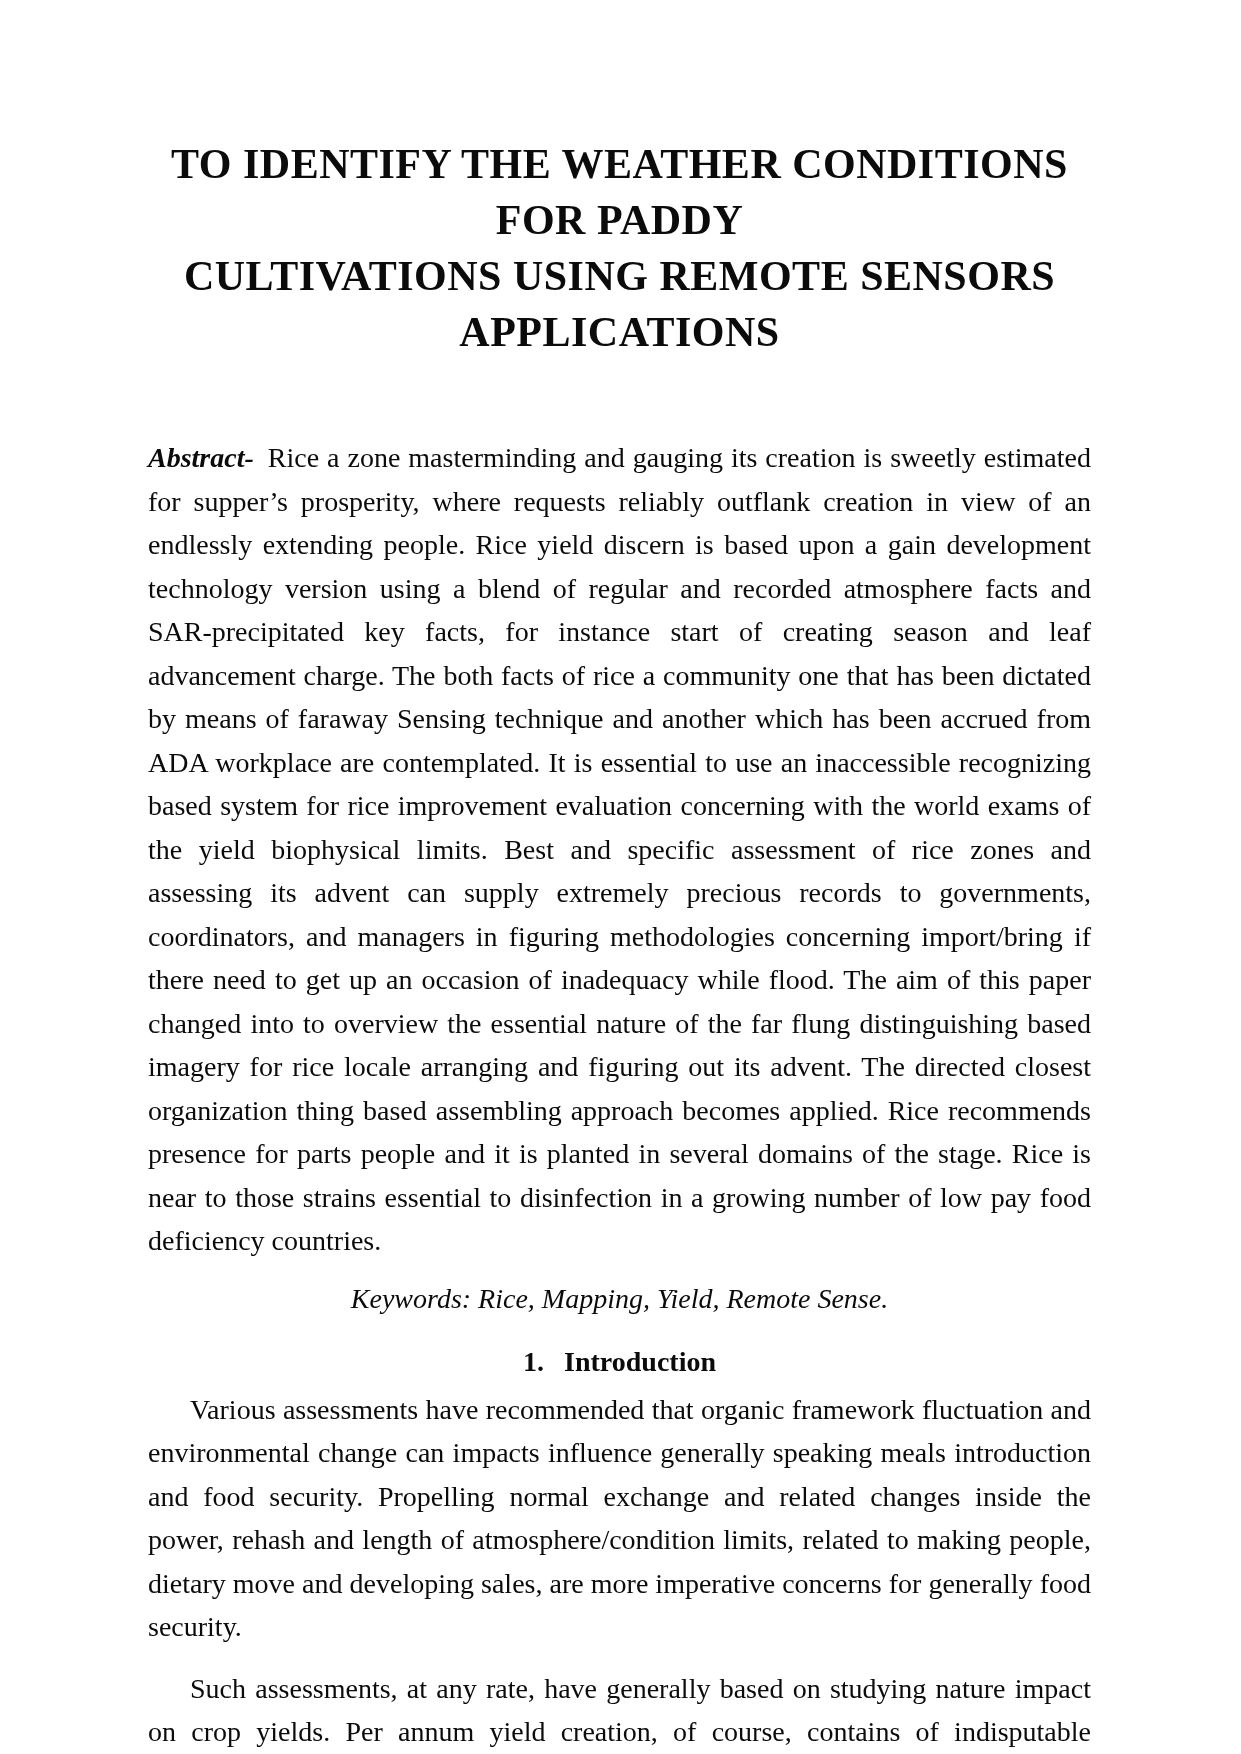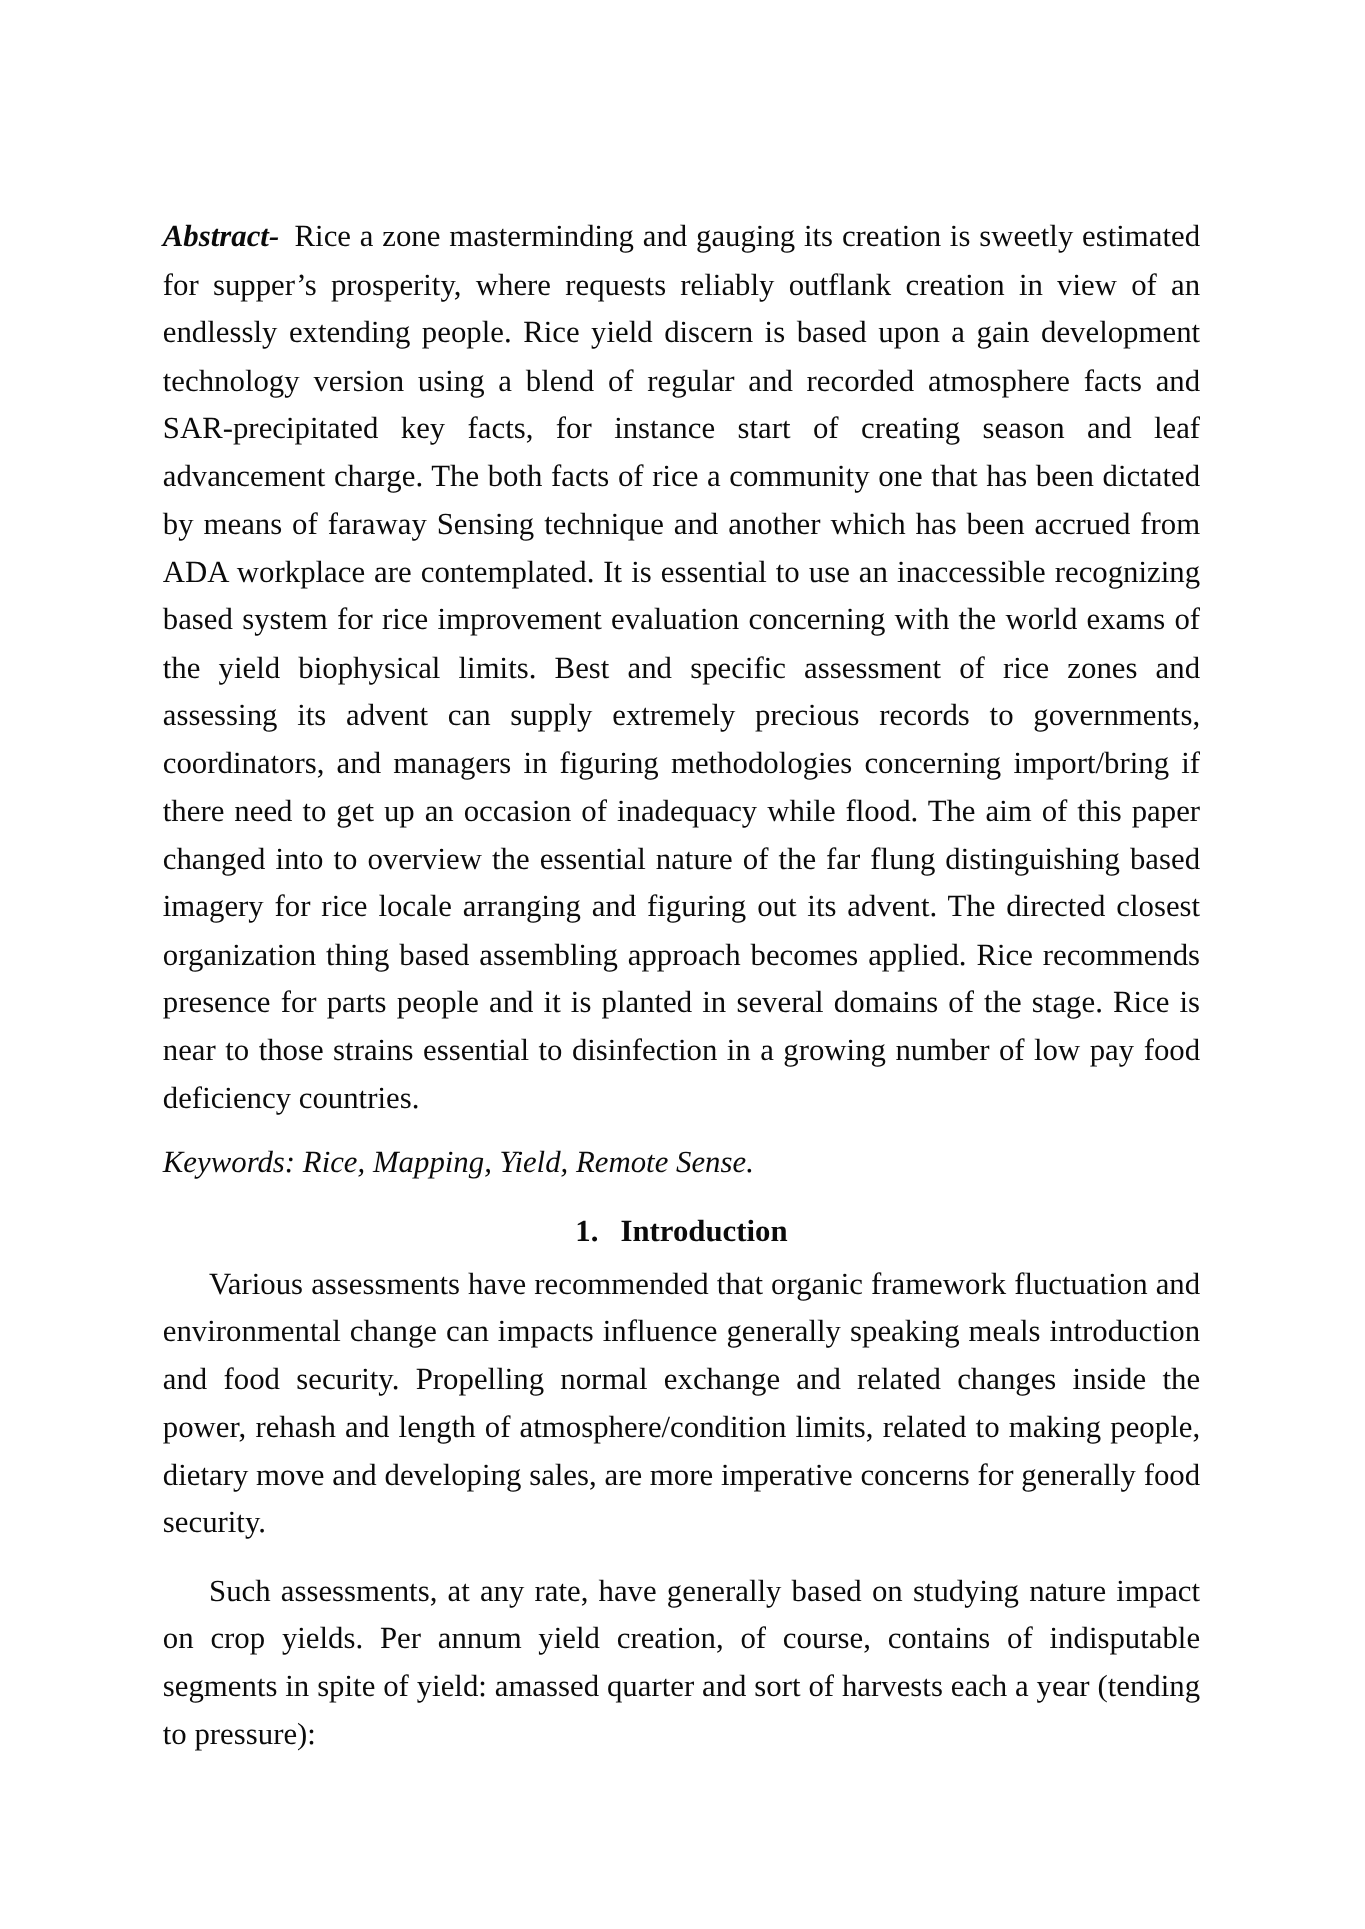--- a/index.html
+++ b/index.html
@@ -25,32 +25,32 @@
     font-weight: bold;
     text-align: center;
     letter-spacing: 0.5px;
   }
   .body-text {
     font-size: 28px;
     line-height: 43.5px;
     text-align: center;
   }
   .abstract {
-    margin: 58px 0 0 0;
+    margin: 76px 0 0 0;
     text-align: justify;
   }
   .abstract-label {
     font-weight: bold;
     font-style: italic;
     padding-right: 14px;
   }
   .keywords {
     margin: 14px 0 0 0;
     font-style: italic;
-    text-align: left;
+    text-align: center;
   }
   .section-heading {
     margin: 20px 0 0 0;
     font-weight: bold;
   }
   .section-number {
     display: inline-block;
     margin-right: 20px;
   }
   .para {
@@ -58,20 +58,25 @@
     text-indent: 42px;
   }
   .para-1 { margin: 4px 0 12px 0; }
   .para-2 { margin: 18px 0 0 0; }
 </style>
 </head>
 <body>
 
 <div class="page">
 
+  <div class="paper-title">
+    <div>TO IDENTIFY THE WEATHER CONDITIONS FOR PADDY</div>
+    <div>CULTIVATIONS USING REMOTE SENSORS</div>
+    <div>APPLICATIONS</div>
+  </div>
 
   <p class="abstract body-text"><span class="abstract-label">Abstract-</span><span>Rice a zone masterminding and gauging its creation is sweetly estimated for supper’s prosperity, where requests reliably outflank creation in view of an endlessly extending people. Rice yield discern is based upon a gain development technology version using a blend of regular and recorded atmosphere facts and SAR-precipitated key facts, for instance start of creating season and leaf advancement charge. The both facts of rice a community one that has been dictated by means of faraway Sensing technique and another which has been accrued from ADA workplace are contemplated. It is essential to use an inaccessible recognizing based system for rice improvement evaluation concerning with the world exams of the yield biophysical limits. Best and specific assessment of rice zones and assessing its advent can supply extremely precious records to governments, coordinators, and managers in figuring methodologies concerning import/bring if there need to get up an occasion of inadequacy while flood. The aim of this paper changed into to overview the essential nature of the far flung distinguishing based imagery for rice locale arranging and figuring out its advent. The directed closest organization thing based assembling approach becomes applied. Rice recommends presence for parts people and it is planted in several domains of the stage. Rice is near to those strains essential to disinfection in a growing number of low pay food deficiency countries.</span></p>
 
   <p class="keywords body-text">Keywords: Rice, Mapping, Yield, Remote Sense.</p>
 
   <div class="section-heading body-text"><span class="section-number">1.</span><span>Introduction</span></div>
 
   <p class="para para-1 body-text">Various assessments have recommended that organic framework fluctuation and environmental change can impacts influence generally speaking meals introduction and food security. Propelling normal exchange and related changes inside the power, rehash and length of atmosphere/condition limits, related to making people, dietary move and developing sales, are more imperative concerns for generally food security.</p>
 
   <p class="para para-2 body-text">Such assessments, at any rate, have generally based on studying nature impact on crop yields. Per annum yield creation, of course, contains of indisputable segments in spite of yield: amassed quarter and sort of harvests each a year (tending to pressure):</p>

